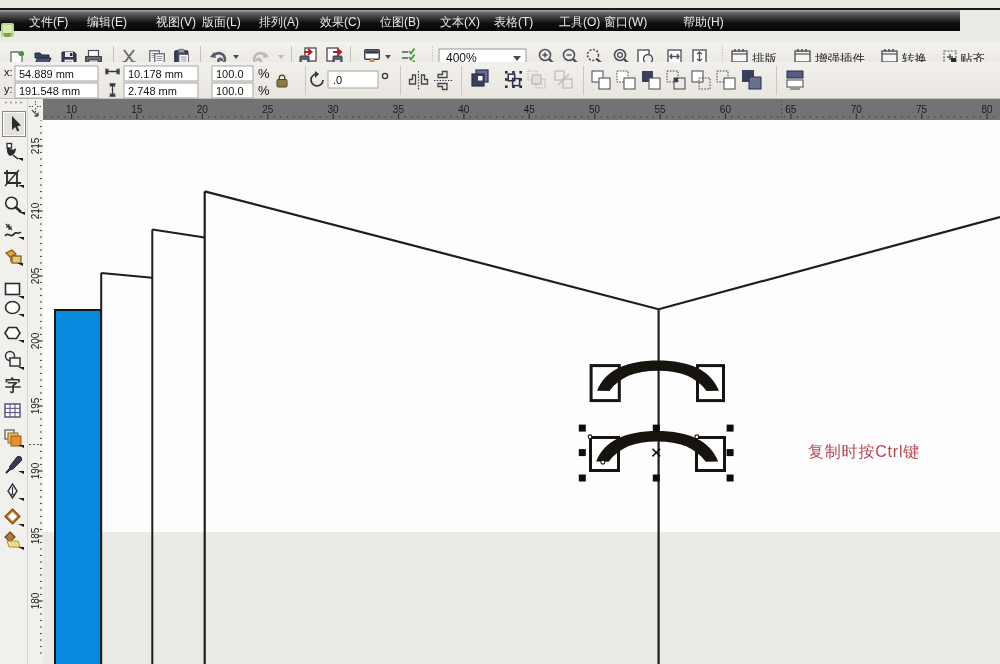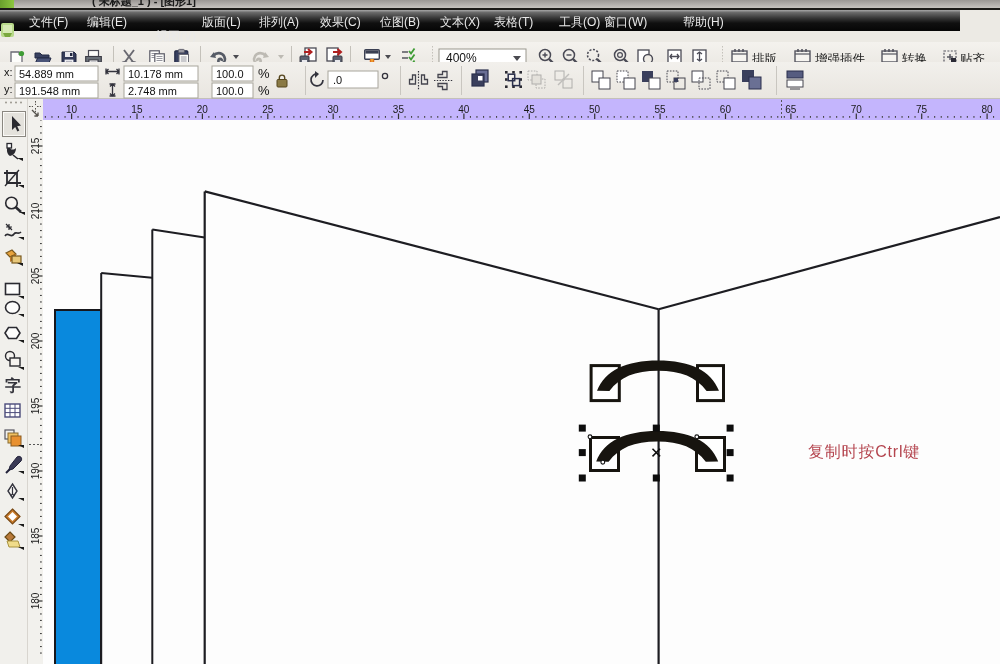--- a/index.html
+++ b/index.html
@@ -17,43 +17,39 @@
   color:#e9e9e9; font-size:12px; }
 #menubar .mi { position:absolute; top:4px; }
 #appicon { position:absolute; left:1px; top:11px; width:15px; height:18px; }
 
 #toolbar { position:absolute; left:0; top:42px; width:1000px; height:31px;
   background:linear-gradient(#f4f2ee,#e9e6e0); border-bottom:1px solid #cfccc6; }
 
 #propbar { position:absolute; left:0; top:62px; width:1000px; height:37px;
   background:linear-gradient(#f2f0ec,#e9e6e0); border-bottom:1px solid #c4c1ba; font-size:11px; color:#222; }
 
-#hruler { position:absolute; left:43px; top:99px; width:957px; height:21px; background:#c4b5fd; }
+#hruler { position:absolute; left:43px; top:99px; width:957px; height:21px; background:#737373; }
 #corner { position:absolute; left:28px; top:99px; width:15px; height:21px; background:#f0efeb; }
 #toolbox { position:absolute; left:0; top:99px; width:28px; height:565px; background:#f1f0ec; border-right:1px solid #d8d5cf; }
 #vruler { position:absolute; left:28px; top:120px; width:15px; height:544px; background:#f2f1ed; }
-#canvas { position:absolute; left:43px; top:120px; width:957px; height:544px; background:#fdfdfd; }
+#canvas { position:absolute; left:43px; top:120px; width:957px; height:412px; background:#fdfdfd; }
 </style>
 </head>
 <body>
 <div id="app">
-  <div id="titlebar">
-    <div class="green"></div>
-    <div class="tmark" style="left:92px;">( 未标题_1 ) - [图形1]</div>
-  </div>
   <div id="tline"></div>
   <div id="menubar">
     <svg id="appicon" viewBox="0 0 15 18">
         <rect x="0" y="2" width="13" height="14" rx="2" fill="#b8d98a"></rect>
         <rect x="2" y="4" width="9" height="8" fill="#d7eab5"></rect>
         <path d="M2 12 L11 12 L9 16 L4 16 Z" fill="#7aa83e"></path>
       </svg>
     <span class="mi" style="left:29px;">文件(F)</span>
     <span class="mi" style="left:87px;">编辑(E)</span>
-    <span class="mi" style="left:156px;margin-top:14px;">视图(V)</span>
+    <span class="mi" style="left:156px;">视图(V)</span>
     <span class="mi" style="left:202px;">版面(L)</span>
     <span class="mi" style="left:259px;">排列(A)</span>
     <span class="mi" style="left:320px;text-align:right;">效果(C)</span>
     <span class="mi" style="left:380px;">位图(B)</span>
     <span class="mi" style="left:440px;">文本(X)</span>
     <span class="mi" style="left:494px;">表格(T)</span>
     <span class="mi" style="left:559px;">工具(O)</span>
     <span class="mi" style="left:604px;">窗口(W)</span>
     <span class="mi" style="left:683px;">帮助(H)</span>
   </div>

